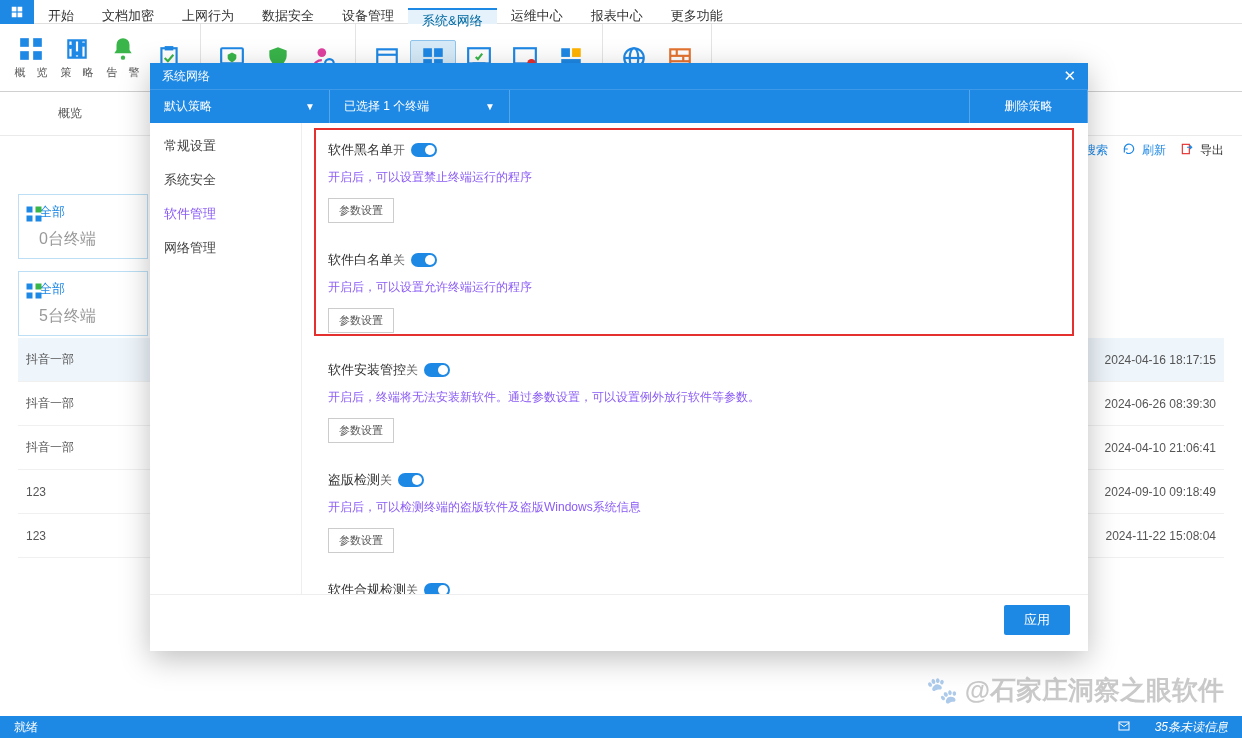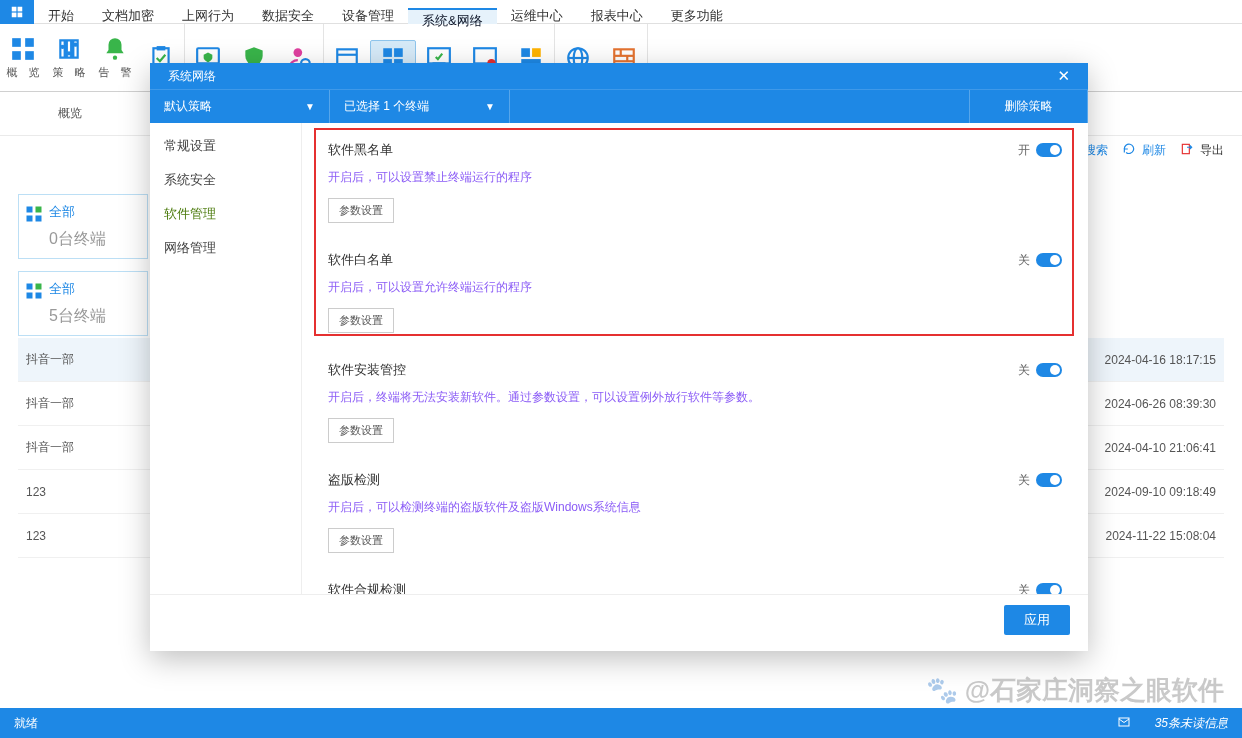--- a/index.html
+++ b/index.html
@@ -2,86 +2,86 @@
 <html><head>
 <meta charset="utf-8">
 <style>
 * { margin: 0; padding: 0; box-sizing: border-box; }
 body { font-family: "Microsoft YaHei", Arial, sans-serif; font-size: 12px; color: #333; background: #fff; width: 1242px; height: 738px; overflow: hidden; position: relative; }
 
 
 .menubar { height: 24px; display: flex; align-items: center; background: #fff; border-bottom: 1px solid #e0e0e0; }
 .app-icon-btn { width: 34px; height: 24px; background: #1e88e5; display: flex; align-items: center; justify-content: center; }
 .menu-item { padding: 0 14px; height: 16px; line-height: 24px; color: #333; cursor: pointer; font-size: 13px; }
-.menu-item.active { background: #e6f2fb; color: #0f172a; border-top: 2px solid #1e88e5; line-height: 22px; margin-top: 8px; }
+.menu-item.active { background: #e6f2fb; color: #0369a1; border-top: 2px solid #1e88e5; line-height: 22px; margin-top: 8px; }
 
 
 .ribbon { height: 68px; display: flex; align-items: center; background: #fff; border-bottom: 1px solid #d0d0d0; }
-.rgroup { display: flex; height: 68px; align-items: center; border-right: 1px solid #e4e4e4; padding: 0 0; }
+.rgroup { display: flex; height: 68px; align-items: center; border-right: 1px solid #e4e4e4; padding: 0 8px; }
 .rbtn { width: 46px; display: flex; flex-direction: column; align-items: center; justify-content: center; cursor: pointer; gap: 3px; padding: 4px 0; }
 .rbtn .lbl { font-size: 11px; color: #555; letter-spacing: 4px; text-indent: 4px; }
 .rbtn svg, .rbtn .glyph { width: 26px; height: 26px; }
 .rbtn.active { background: #d6eaf8; border: 1px solid #8fc5ec; border-radius: 2px; }
 
 
 .subhdr { height: 44px; display: flex; align-items: center; padding-left: 58px; border-bottom: 1px solid #eaeaea; }
 .subhdr-label { font-size: 12px; color: #555; }
 
 
 .actionbar { position: absolute; right: 18px; top: 142px; display: flex; gap: 14px; align-items: center; }
 .actionbar .abtn { display: flex; align-items: center; gap: 6px; color: #1e88e5; cursor: pointer; font-size: 12px; }
 .actionbar .abtn.export { color: #333; }
 
 
 .leftpane { position: absolute; left: 18px; top: 194px; width: 130px; }
-.filtercard { border: 1px solid #bcdff5; padding: 8px 8px 8px 30px; margin-bottom: 12px; position: relative; cursor: pointer; }
+.filtercard { border: 1px solid #bcdff5; padding: 8px 8px 8px 20px; margin-bottom: 12px; position: relative; cursor: pointer; }
 .fc-icon { position: absolute; left: 6px; top: 10px; width: 18px; height: 18px; }
 .fc-title { color: #1e88e5; font-size: 13px; }
 .fc-sub { color: #999; font-size: 16px; margin-top: 8px; }
 
 
 .bgtable { position: absolute; left: 18px; top: 338px; right: 18px; }
 .bgrow { height: 44px; border-bottom: 1px solid #f0f0f0; display: flex; align-items: center; justify-content: space-between; padding: 0 8px; font-size: 12px; color: #555; }
 .bgrow.sel { background: #eef5fb; }
 
 
 .modal { position: absolute; left: 150px; top: 63px; width: 938px; height: 588px; background: #fff; box-shadow: 0 8px 28px rgba(0,0,0,.25); display: flex; flex-direction: column; }
-.modal-title { height: 26px; background: #1e88e5; color: #fff; display: flex; align-items: center; justify-content: space-between; padding: 0 18px; font-size: 12px; }
+.modal-title { height: 26px; background: #1e88e5; color: #fff; display: flex; align-items: center; justify-content: space-between; padding: 0 12px; font-size: 12px; }
 .modal-title .close { cursor: pointer; font-size: 15px; }
 .modal-subbar { height: 34px; background: #1e88e5; display: flex; align-items: stretch; color: #fff; border-top: 1px solid rgba(255,255,255,.15); }
 .subcell { display: flex; align-items: center; padding: 0 14px; border-right: 1px solid rgba(255,255,255,.25); font-size: 12px; }
 .subcell.dd { width: 180px; justify-content: space-between; cursor: pointer; }
 .subcell.sel2 { width: 180px; justify-content: space-between; cursor: pointer; }
 .subcell.spacer { flex: 1; }
 .subcell.del { width: 118px; justify-content: center; cursor: pointer; }
 
 .modal-body { flex: 1; display: flex; overflow: hidden; }
 .navcol { width: 152px; border-right: 1px solid #eee; padding-top: 6px; }
 .navitem { height: 34px; line-height: 34px; padding-left: 14px; font-size: 13px; color: #444; cursor: pointer; }
-.navitem.active { color: #4d7c0f; }
+.navitem.active { color: #8b5cf6; }
 
 .content { flex: 1; overflow-y: auto; position: relative; }
 .redbox { position: absolute; left: 12px; top: 5px; right: 14px; height: 208px; border: 2px solid #e53030; pointer-events: none; }
 
 .sect { padding: 18px 26px 10px 26px; }
-.sect-head { display: flex; justify-content: space-between; align-items: center; }
+.sect-head { display: flex; align-items: center; }
 .sect-title { font-size: 13px; color: #333; }
 .sect-desc { color: #8b5cf6; font-size: 12px; margin-top: 10px; }
 .parambtn { display: inline-block; margin-top: 12px; border: 1px solid #ccc; padding: 4px 10px; font-size: 11px; color: #555; cursor: pointer; background: #fff; }
 
 .toggle-wrap { display: flex; align-items: center; gap: 6px; }
 .toggle-label { font-size: 12px; color: #666; }
 .toggle { width: 26px; height: 14px; border-radius: 7px; background: #1e88e5; position: relative; cursor: pointer; }
 .toggle::after { content: ''; position: absolute; width: 10px; height: 10px; border-radius: 50%; background: #fff; top: 2px; right: 2px; }
 
 .modal-footer { padding: 10px 18px 16px; display: flex; justify-content: flex-end; border-top: 1px solid #eee; }
 .applybtn { background: #1e88e5; color: #fff; padding: 6px 20px; font-size: 13px; cursor: pointer; border-radius: 2px; }
 
 
-.statusbar { position: absolute; bottom: 0; left: 0; right: 0; height: 30px; background: #1e88e5; color: #fff; display: flex; align-items: center; justify-content: space-between; padding: 0 14px; font-size: 12px; }
+.statusbar { position: absolute; bottom: 0; left: 0; right: 0; height: 22px; background: #1e88e5; color: #fff; display: flex; align-items: center; justify-content: space-between; padding: 0 14px; font-size: 12px; }
 .statusbar .r { display: flex; align-items: center; gap: 24px; font-style: italic; }
 
 
 .watermark { position: absolute; right: 18px; bottom: 30px; font-size: 26px; color: rgba(100,100,100,.35); font-weight: bold; display: flex; align-items: center; gap: 6px; }
 
 .carets { font-size: 10px; }
 </style>
 </head>
 <body>
 

